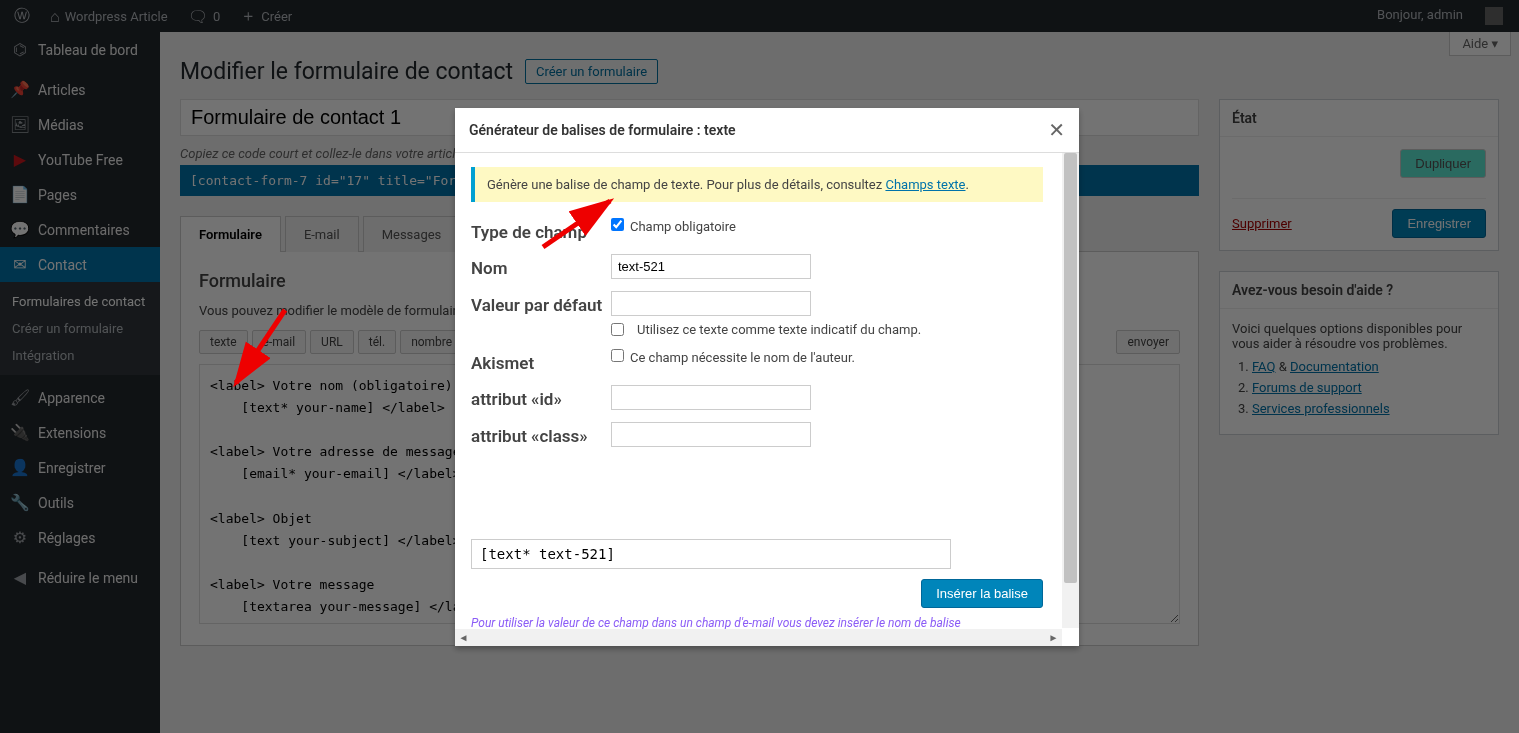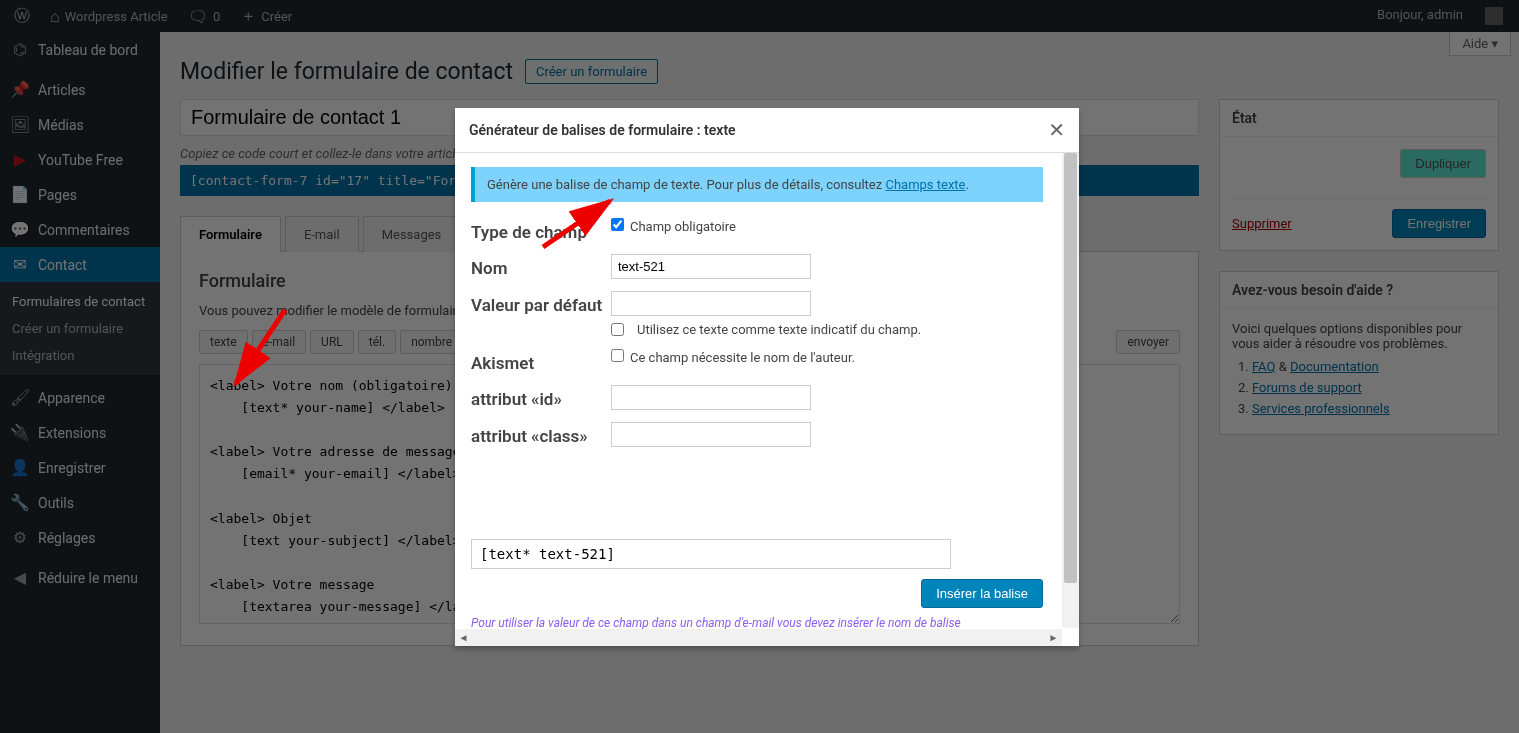--- a/index.html
+++ b/index.html
@@ -69,21 +69,21 @@
 
 
 .overlay { position: absolute; inset: 0; background: rgba(0,0,0,0.55); z-index: 50; }
 
 
 .modal { position: absolute; left: 455px; top: 108px; width: 624px; height: 538px; background: #fff; z-index: 100; display: flex; flex-direction: column; box-shadow: 0 3px 6px rgba(0,0,0,0.3); }
 .modal-header { display: flex; justify-content: space-between; align-items: center; padding: 10px 14px; border-bottom: 1px solid #ddd; }
 .modal-header h3 { font-size: 14px; font-weight: 600; color: #333; }
 .modal-close { font-size: 20px; color: #666; cursor: pointer; background: none; border: none; }
 .modal-body { flex: 1; overflow: auto; padding: 14px 16px; position: relative; }
-.info-banner { border-left: 4px solid #00a0d2; background: #7dd3fc; padding: 10px 12px; font-size: 13px; margin-bottom: 16px; }
+.info-banner { border-left: 4px solid #00a0d2; background: #fef9c3; padding: 10px 12px; font-size: 13px; margin-bottom: 16px; }
 .info-banner a { color: #0073aa; text-decoration: underline; }
 .form-row { display: flex; align-items: flex-start; margin-bottom: 12px; }
 .form-row label { width: 140px; font-weight: 600; font-size: 17px; padding-top: 4px; }
 .form-row .ctrl { flex: 1; }
 .form-row input[type=text] { width: 200px; padding: 4px 6px; border: 1px solid #ccc; font-size: 13px; }
 .check-lbl { font-size: 13px; margin-left: 6px; }
 .sub-check { margin-top: 6px; display: flex; align-items: center; gap: 7px; }
 .code-output { width: 480px; padding: 6px 8px; border: 1px solid #ccc; font-family: Consolas, monospace; font-size: 14px; margin-bottom: 10px; }
 .insert-row { text-align: right; }
 .note-trunc { font-style: italic; color: #8b5cf6; font-size: 12px; margin-top: 8px; }

